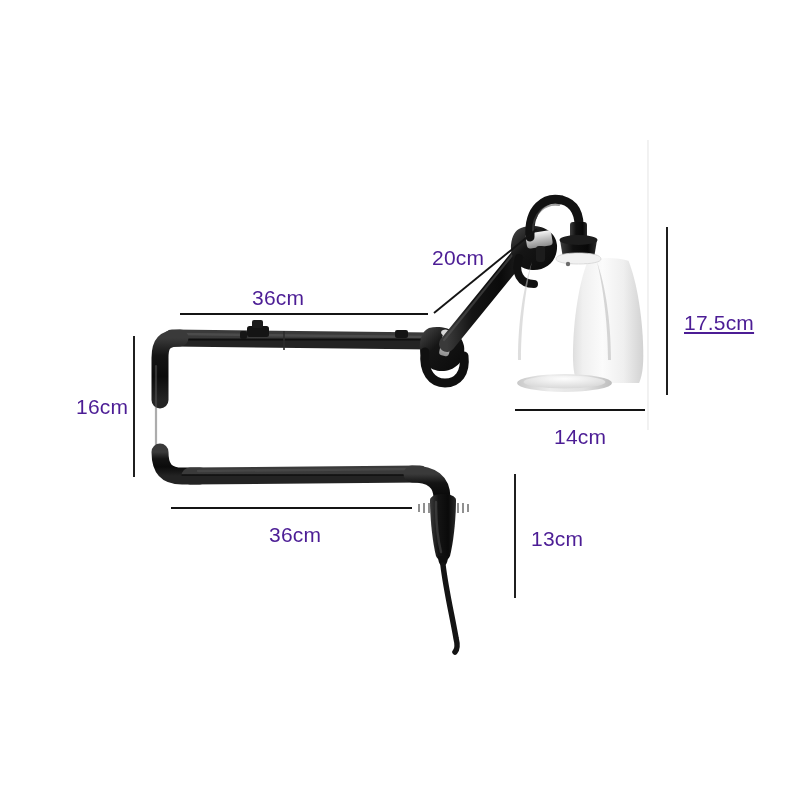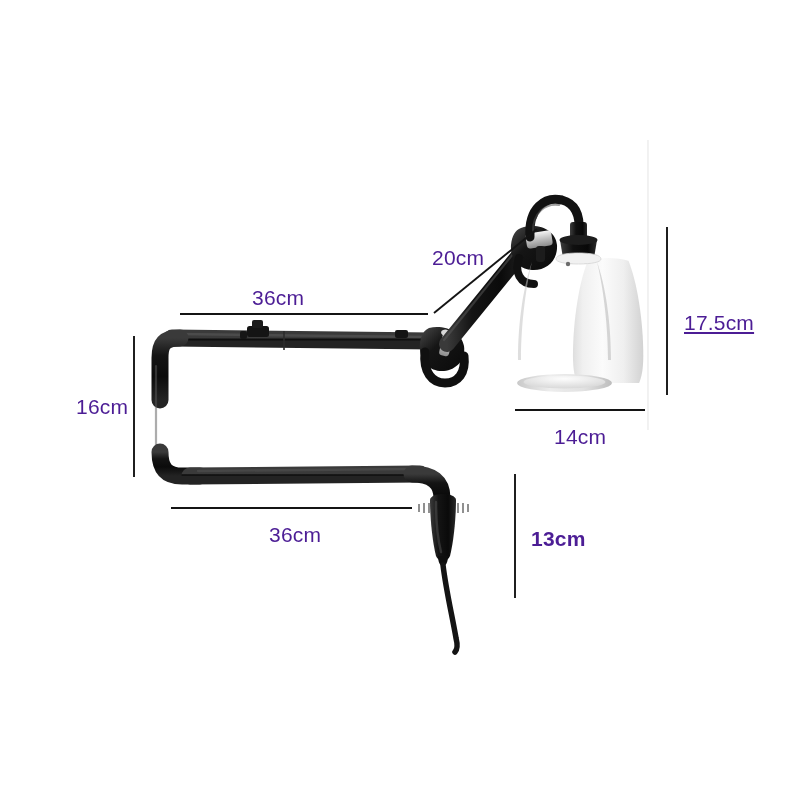--- a/index.html
+++ b/index.html
@@ -208,15 +208,15 @@
   <div class="dim-label" style="left:432px; top:247px;">20cm</div>
 
   <div class="dim-label" style="left:684px; top:312px;text-decoration:underline;">17.5cm</div>
 
   <div class="dim-label" style="left:554px; top:426px;">14cm</div>
 
   <div class="dim-label" style="left:76px; top:396px;">16cm</div>
 
   <div class="dim-label" style="left:269px; top:524px;">36cm</div>
 
-  <div class="dim-label" style="left:531px; top:528px;font-weight:bold;">13cm</div>
+  <div class="dim-label" style="left:531px; top:528px;">13cm</div>
 
 </div>
 
 </body></html>

